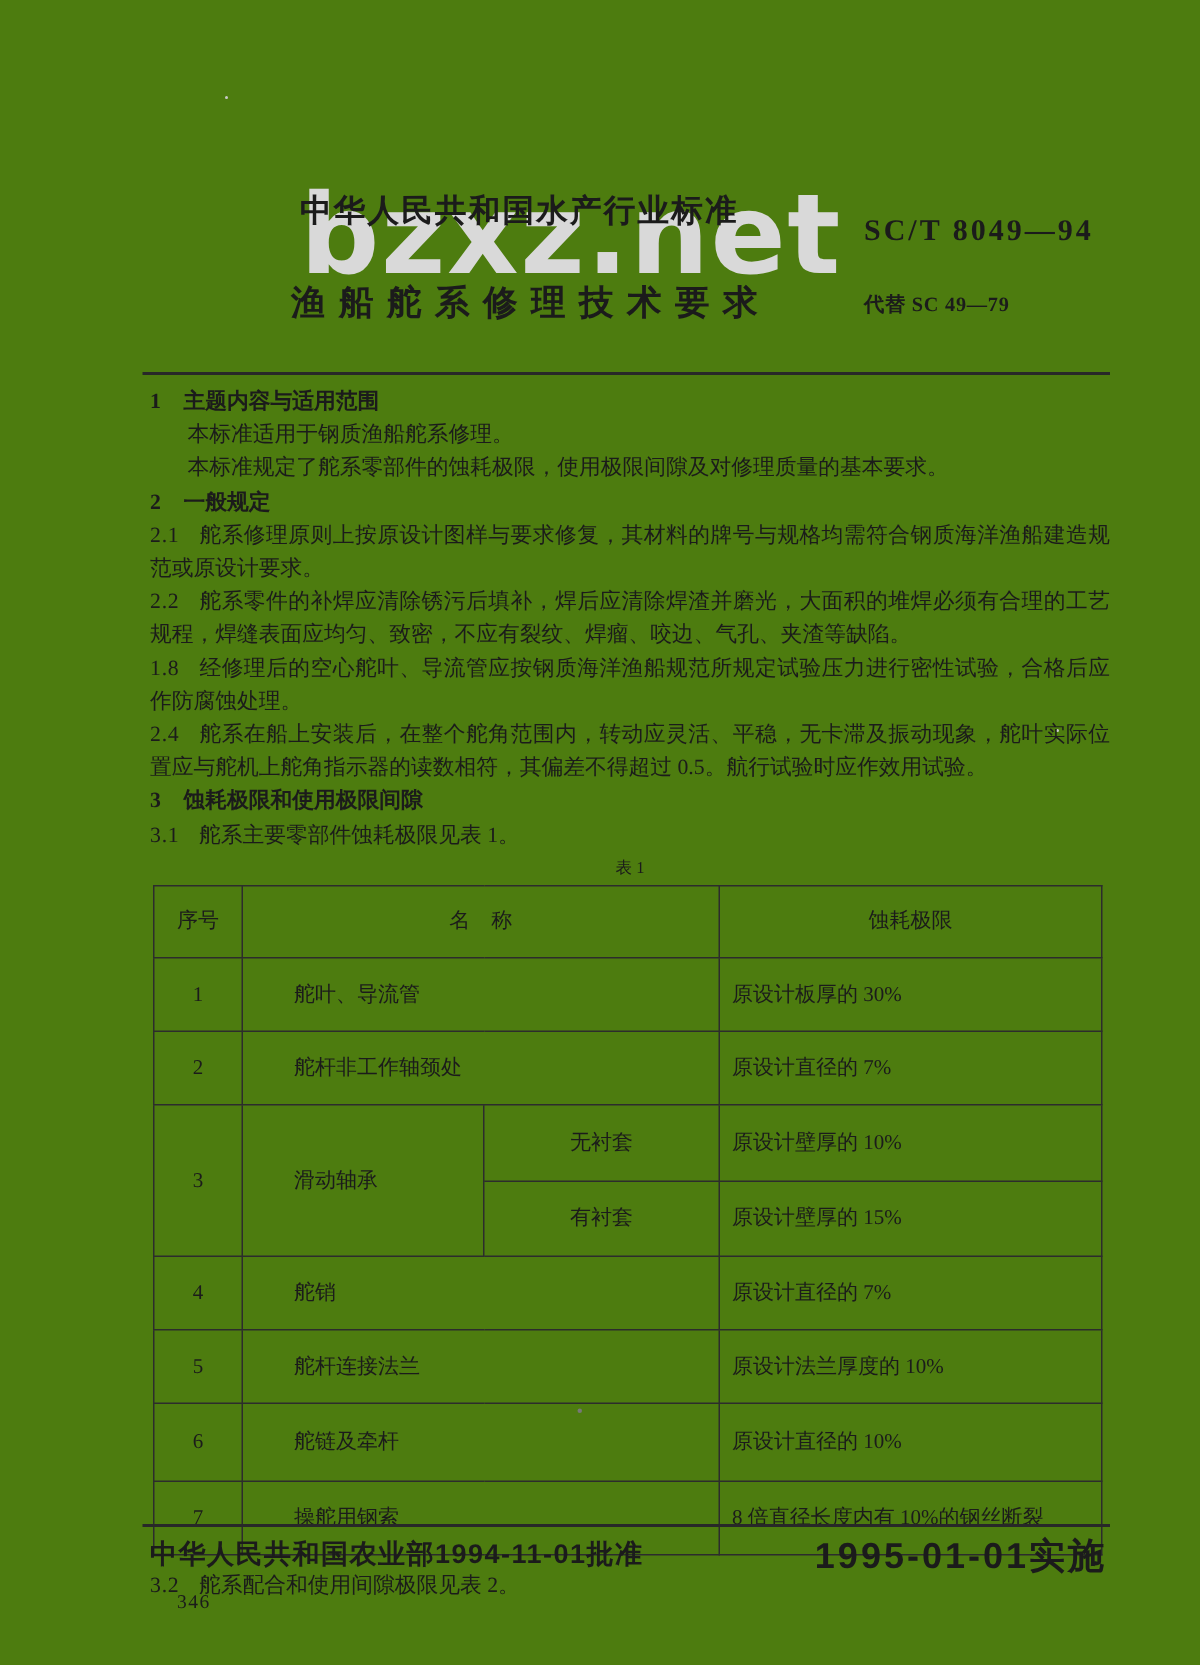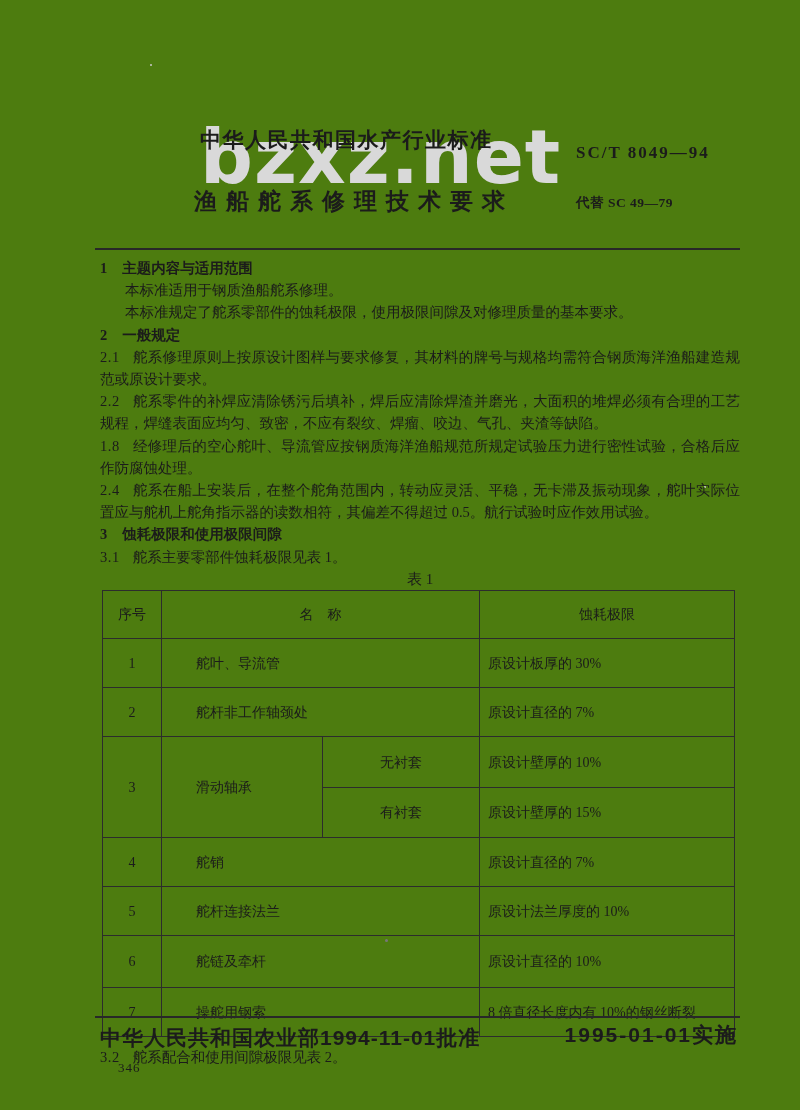--- a/index.html
+++ b/index.html
@@ -27,21 +27,21 @@
   
   .std-name {
     position: absolute; left: 200px; top: 126px;
     font-family: "Liberation Sans", sans-serif;
     font-weight: bold; font-size: 21px; letter-spacing: 1.5px;
     z-index: 2;
   }
   .std-no {
     position: absolute; left: 576px; top: 143px;
     font-family: "Liberation Serif", serif;
-    font-weight: bold; font-size: 17px; letter-spacing: 2px;
+    font-weight: bold; font-size: 20px; letter-spacing: 2px;
     z-index: 2;
   }
   .doc-title {
     position: absolute; left: 194px; top: 186px;
     font-family: "Liberation Sans", sans-serif;
     font-weight: bold; font-size: 23px; letter-spacing: 9px;
     z-index: 2;
   }
   .replaces {
     position: absolute; left: 576px; top: 194px;
@@ -66,21 +66,21 @@
   .sec-heading {
     font-family: "Liberation Sans", sans-serif;
     font-weight: bold; text-align: left;
   }
   .sec-heading .num { display: inline-block; margin-right: 15px; font-family: "Liberation Serif", serif; }
   .para { text-indent: 25px; }
   .clause .num { margin-right: 13px; letter-spacing: 0.5px; white-space: nowrap; }
 
   
   .tbl-caption {
-    text-align: center; font-size: 15px;
+    text-align: center; font-size: 11px;
     margin-top: 4px; margin-bottom: 3px;
     text-align-last: center;
   }
   table.t1 {
     border-collapse: collapse;
     margin-left: 2px;
     width: 632px;
     table-layout: fixed;
     font-size: 14px;
   }
@@ -103,27 +103,27 @@
   .clause-after-table { margin-top: 9px !important; }
 
   
   .rule-bottom {
     position: absolute; left: 95px; top: 1016px;
     width: 645px; height: 2px; background: #282828; z-index: 2;
   }
   .footer-left {
     position: absolute; left: 100px; top: 1024px;
     font-family: "Liberation Sans", sans-serif;
-    font-weight: bold; font-size: 21px; letter-spacing: 1px;
+    font-weight: bold; font-size: 18px; letter-spacing: 1px;
     z-index: 2;
   }
   .footer-right {
     position: absolute; right: 62px; top: 1021px;
     font-family: "Liberation Sans", sans-serif;
-    font-weight: bold; font-size: 21px; letter-spacing: 2px;
+    font-weight: bold; font-size: 24px; letter-spacing: 2px;
     z-index: 2;
   }
   .page-no {
     position: absolute; left: 118px; top: 1060px;
     font-size: 13px; letter-spacing: 1px;
     z-index: 2;
   }
 
   .speck { position: absolute; background: #777; border-radius: 50%; z-index: 1; }
   .speck1 { left: 385px; top: 939px; width: 3px; height: 3px; }

